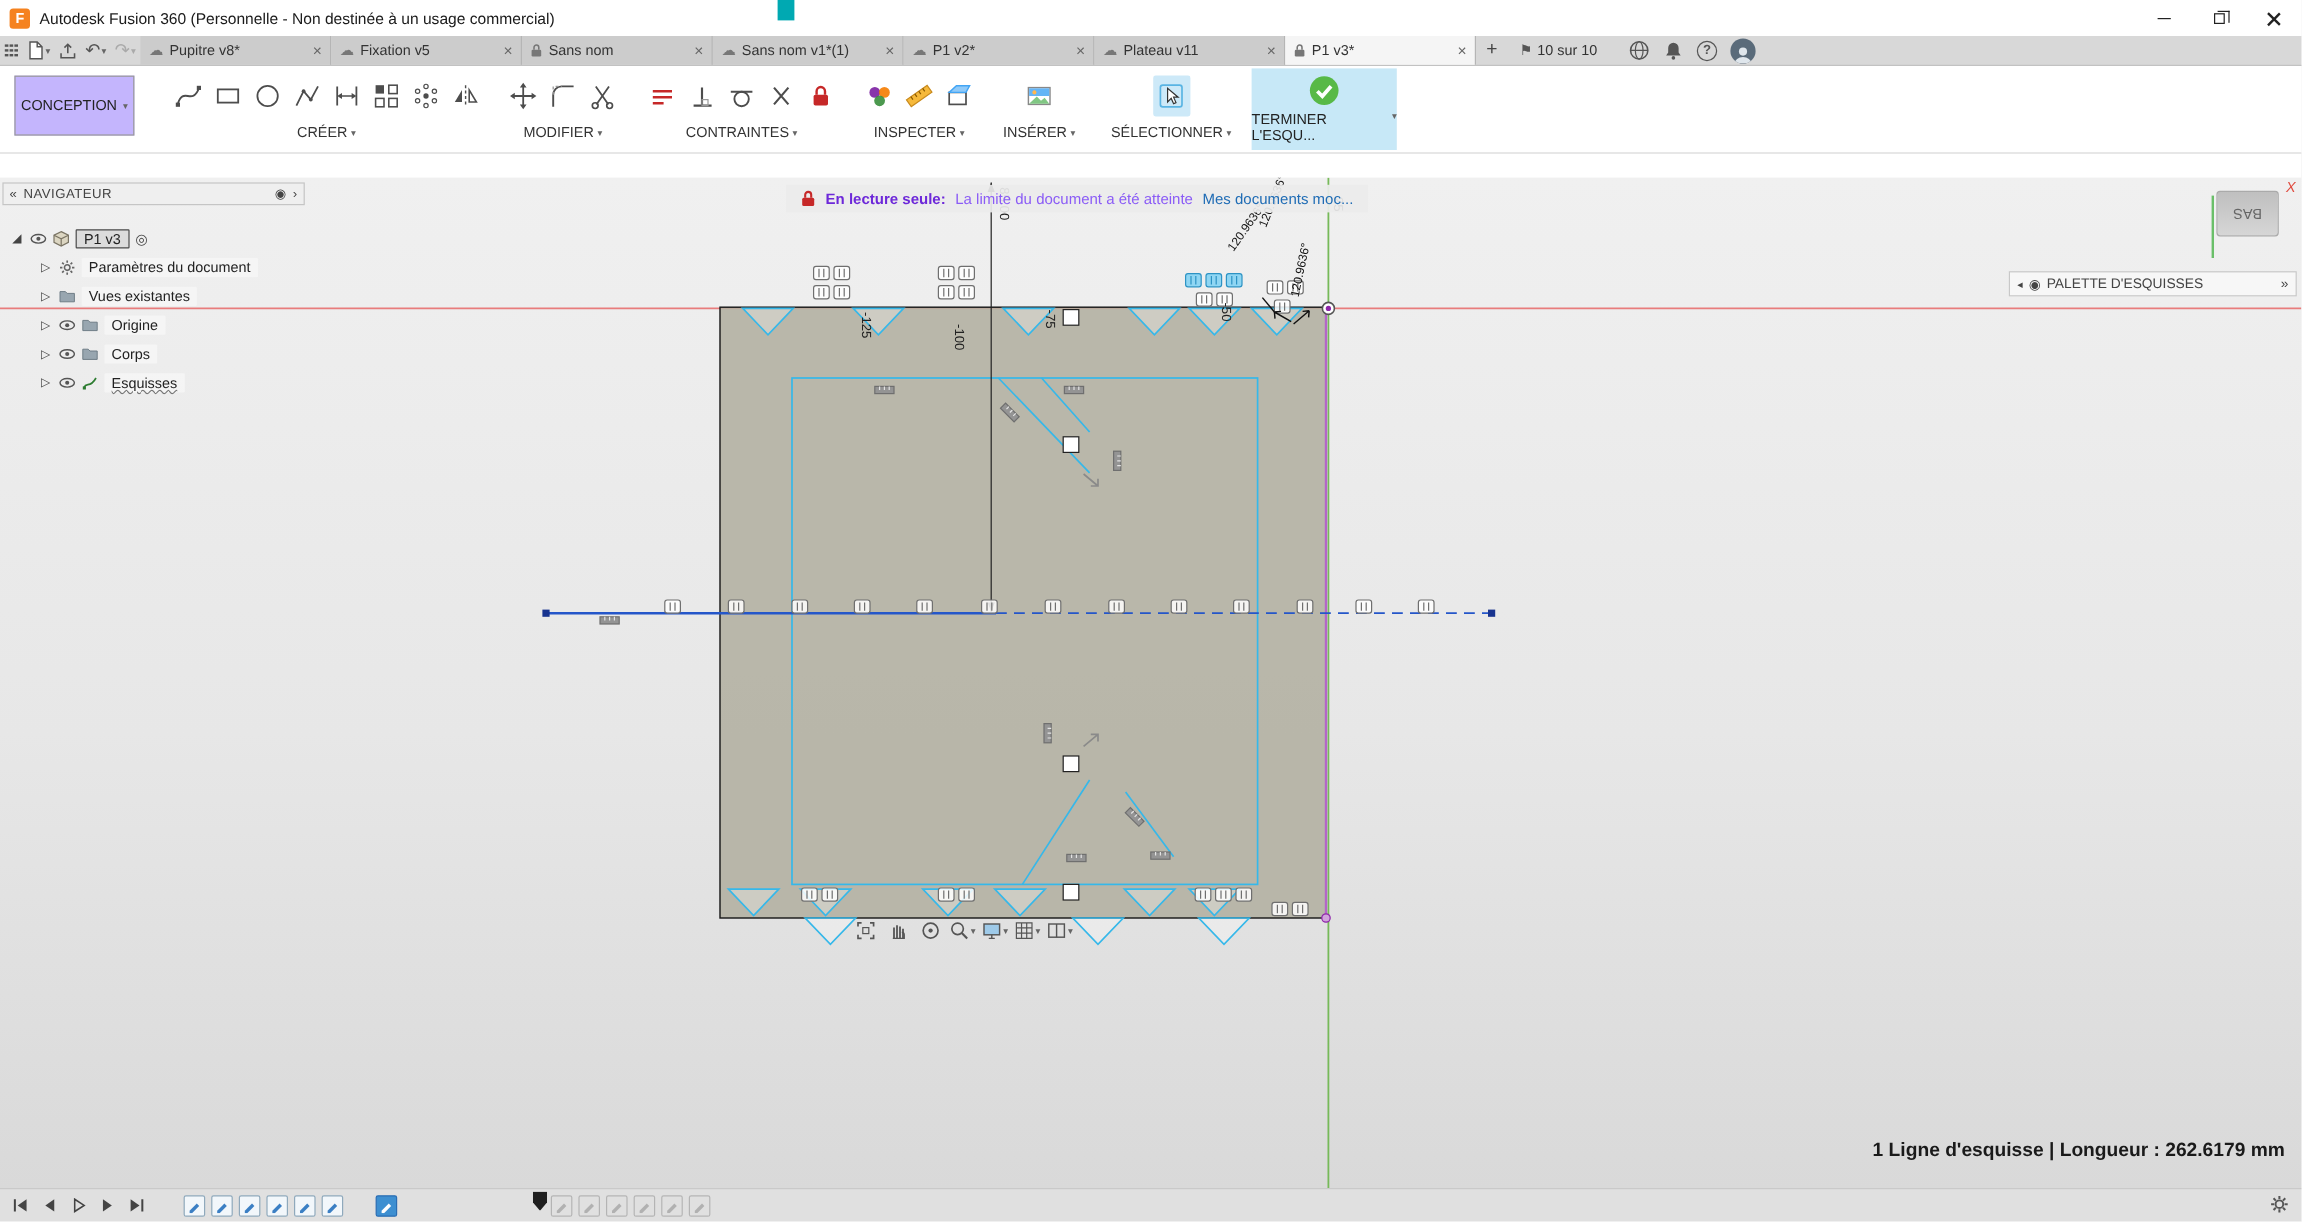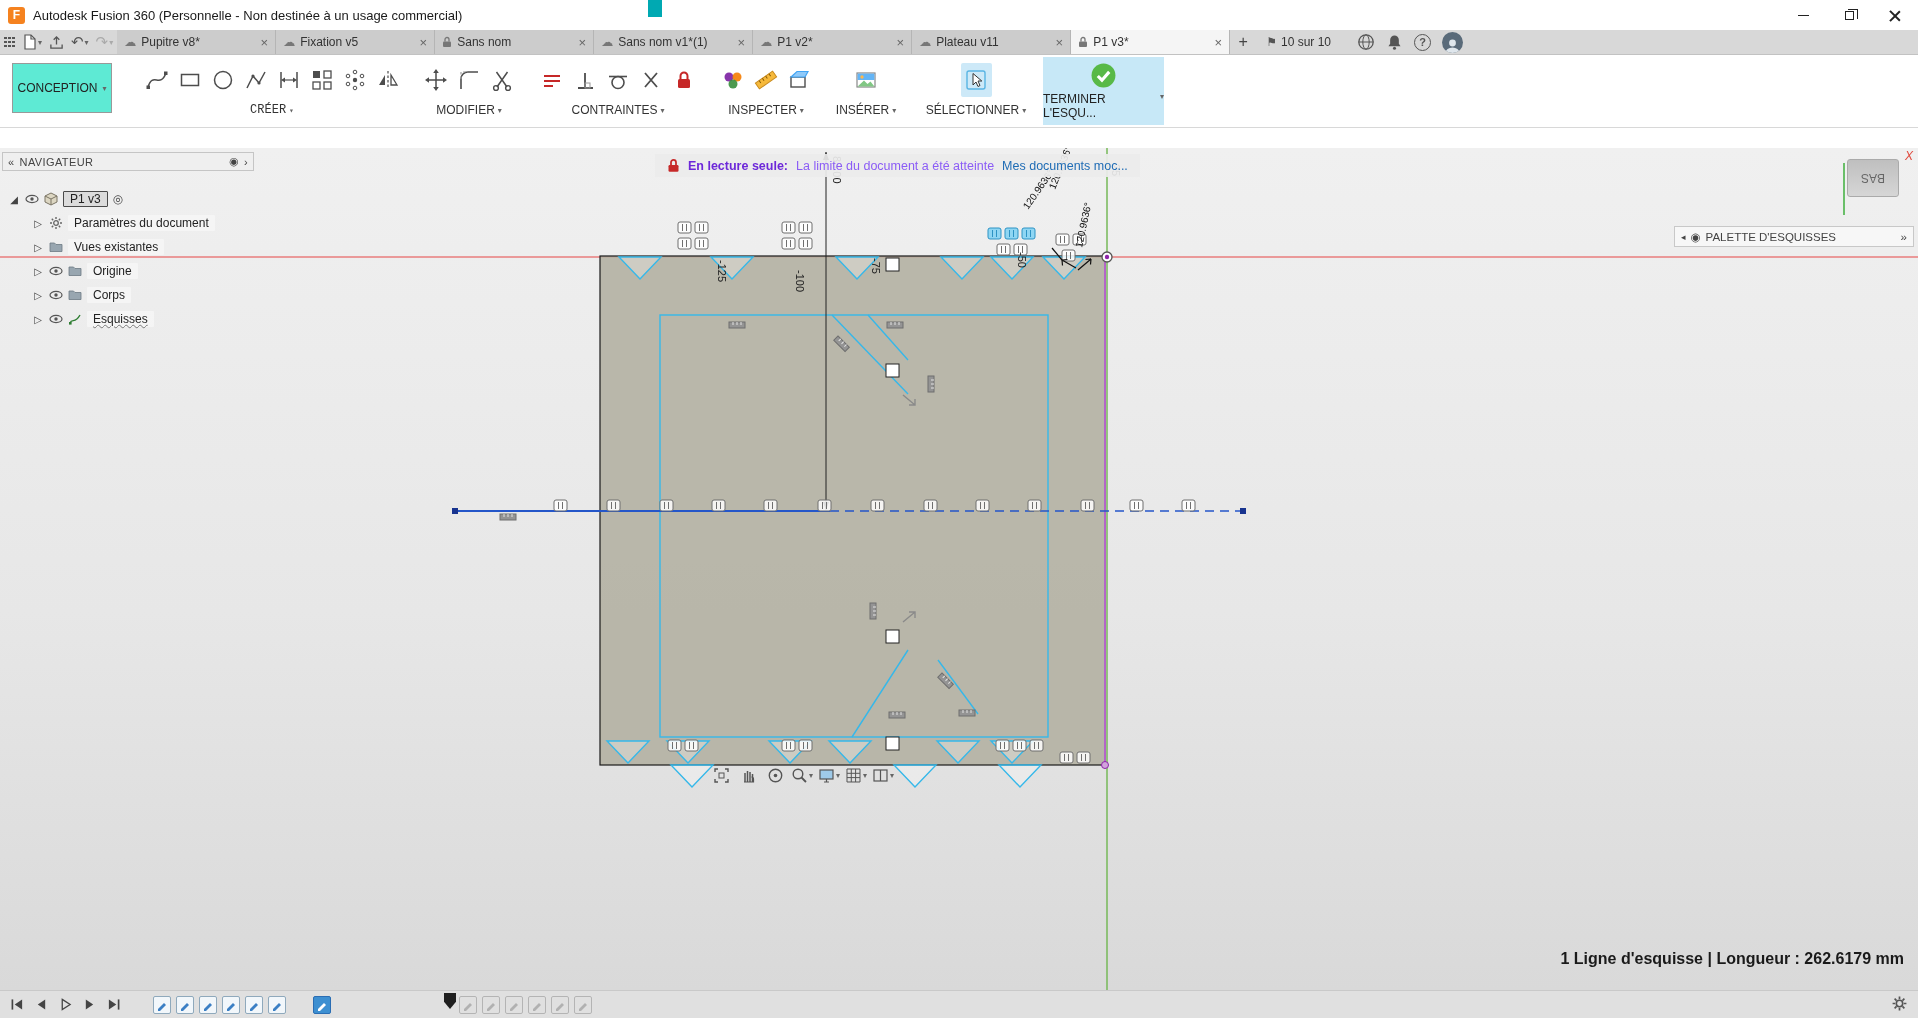--- a/index.html
+++ b/index.html
@@ -38,21 +38,21 @@
   .avatar { width:21px; height:21px; border-radius:50%; background:#5a6b7a; overflow:hidden; display:flex; align-items:flex-end; justify-content:center; }
   .help-circle { width:17px; height:17px; border-radius:50%; border:1.5px solid #555; color:#555; font-size:11px; font-weight:bold; display:flex; align-items:center; justify-content:center; }
 
   
   .ribbontabs { height:20px; background:#fff; display:flex; padding-left:138px; }
   .rtab { padding:0 26px; line-height:20px; font-size:12px; color:#555; letter-spacing:0.2px; }
   .rtab.active { color:#0696d7; background:#d9eefb; box-shadow:inset 0 -3px 0 #0696d7; font-weight:bold; }
 
   
   .toolbar { height:73px; background:#fff; position:relative; border-bottom:1px solid #d8d8d8; }
-  .workspace-btn { position:absolute; left:12px; top:8px; width:100px; height:50px; border:1px solid #999; background:#5eead4; display:flex; align-items:center; justify-content:center; gap:4px; font-size:12px; color:#222; }
+  .workspace-btn { position:absolute; left:12px; top:8px; width:100px; height:50px; border:1px solid #999; background:#c4b5fd; display:flex; align-items:center; justify-content:center; gap:4px; font-size:12px; color:#222; }
   .tgroup { position:absolute; top:2px; display:flex; flex-direction:column; align-items:center; height:66px; }
   .tgroup .icons { display:flex; align-items:center; height:46px; gap:2px; }
   .tgroup .glabel { font-size:12px; color:#333; display:flex; gap:2px; align-items:center; }
   .ticon { width:31px; height:34px; display:flex; align-items:center; justify-content:center; }
   .ticon svg { width:24px; height:24px; }
   .ticon.sel { background:#cde9f8; border-radius:2px; }
   .finish-group { position:absolute; left:1043px; top:2px; width:121px; height:68px; background:#c7e8f7; display:flex; flex-direction:column; align-items:center; justify-content:center; }
   .finish-group .glabel { font-size:12px; color:#222; margin-top:3px; display:flex; gap:2px; }
 
   
@@ -237,21 +237,21 @@
     </div>
   </div>
 
 
   <div class="toolbar">
     <div class="workspace-btn">
       <span>CONCEPTION</span>
       <span class="mini-caret">▾</span>
     </div>
 
-    <div class="tgroup" style="left:138px;width:268px;font-family:Liberation Mono, monospace;">
+    <div class="tgroup" style="left:138px;width:268px;">
       <div class="icons">
         <div class="ticon">
             <svg viewBox="0 0 24 24">
               <path d="M3 19 C 8 3, 15 21, 21 5" fill="none" stroke="#4d4d4d" stroke-width="1.5"></path>
               <rect x="1.5" y="17.5" width="3.5" height="3.5" fill="#4d4d4d"></rect>
               <rect x="19" y="3.5" width="3.5" height="3.5" fill="#4d4d4d"></rect>
             </svg>
           </div>
         <div class="ticon">
             <svg viewBox="0 0 24 24">

